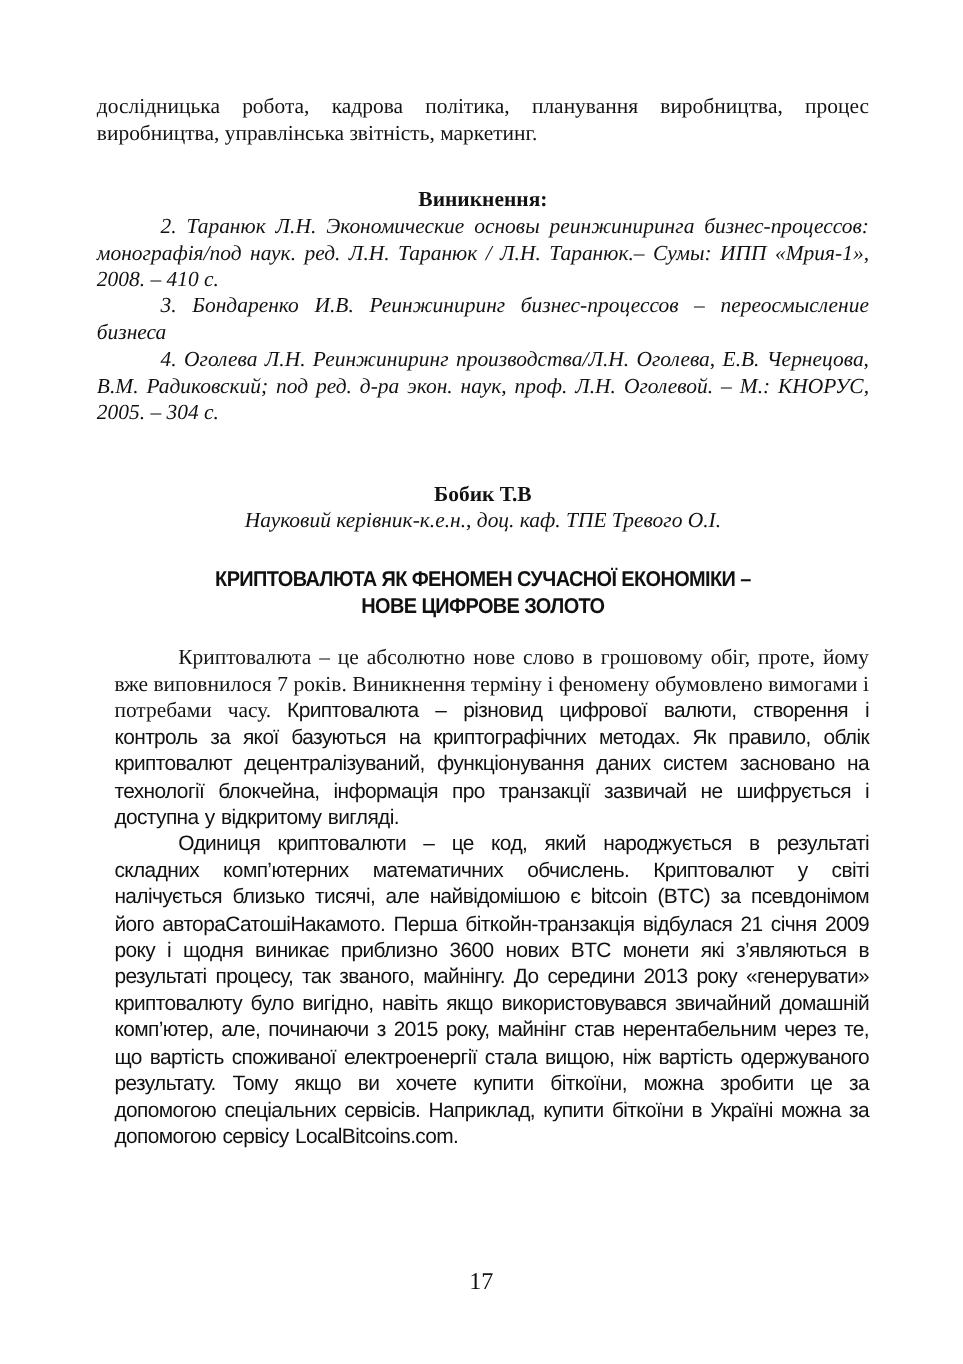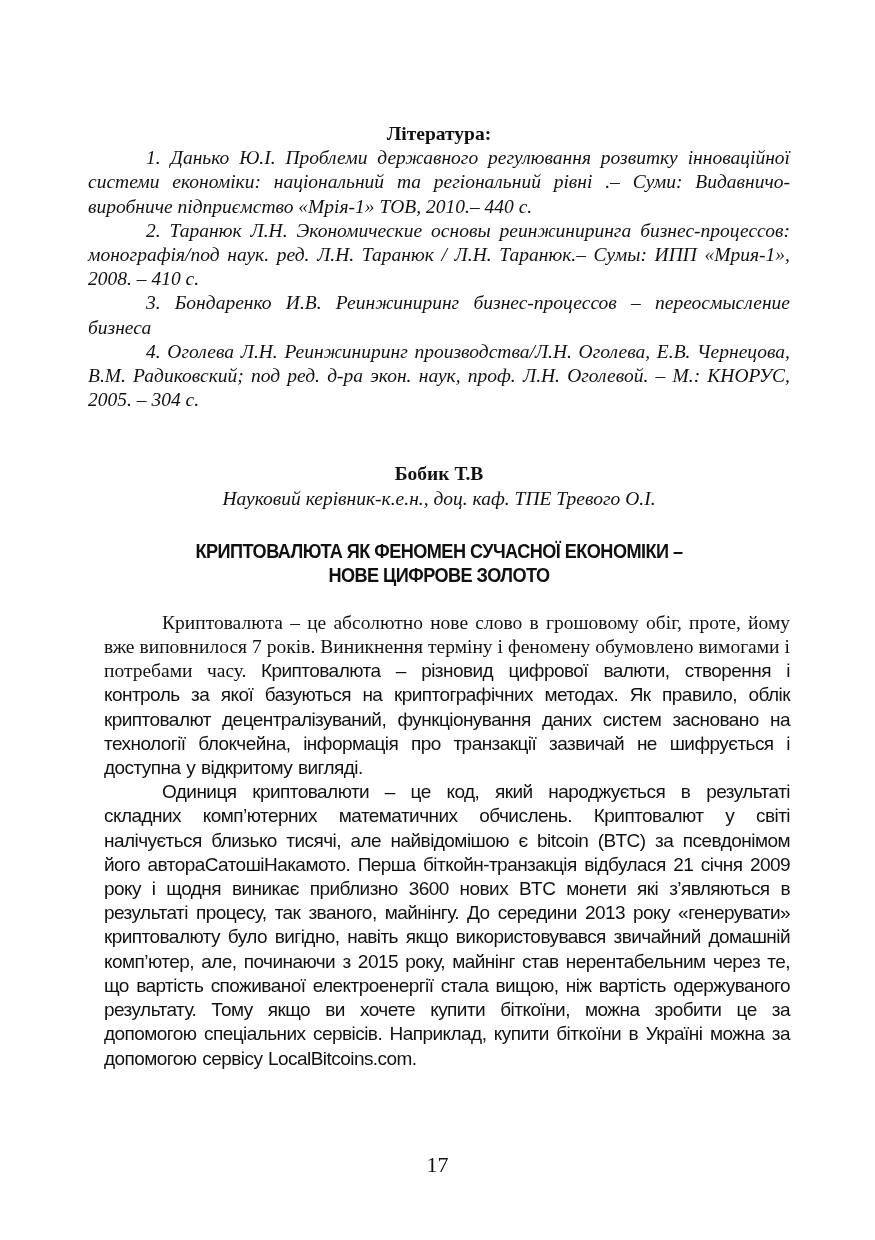--- a/index.html
+++ b/index.html
@@ -29,24 +29,24 @@
   }
   .page-number {
     position: absolute; left: 0; width: 875px; top: 1152px; text-align: center;
     font-family: "Liberation Serif", "DejaVu Serif", serif; font-size: 22px;
   }
 </style>
 </head>
 <body>
 
 <div class="page">
+  <p class="p">дослідницька робота, кадрова політика, планування виробництва, процес виробництва, управлінська звітність, маркетинг.</p>
 
-  <div class="heading-lit">Література:</div>
+  <div class="heading-lit">Виникнення:</div>
   <div>
-    <p class="ref">1. Данько Ю.І. Проблеми державного регулювання розвитку інноваційної системи економіки: національний та регіональний рівні .– Суми: Видавничо-виробниче підприємство «Мрія-1» ТОВ, 2010.– 440 с.</p>
     <p class="ref">2. Таранюк Л.Н. Экономические основы реинжиниринга бизнес-процессов: монографія/под наук. ред. Л.Н. Таранюк / Л.Н. Таранюк.– Сумы: ИПП «Мрия-1», 2008. – 410 с.</p>
     <p class="ref">3. Бондаренко И.В. Реинжиниринг бизнес-процессов – переосмысление бизнеса</p>
     <p class="ref">4. Оголева Л.Н. Реинжиниринг производства/Л.Н. Оголева, Е.В. Чернецова, В.М. Радиковский; под ред. д-ра экон. наук, проф. Л.Н. Оголевой. – М.: КНОРУС, 2005. – 304 с.</p>
   </div>
 
   <div class="author-block">
     <div class="author-name">Бобик Т.В</div>
     <div class="author-supervisor">Науковий керівник-к.е.н., доц. каф. ТПЕ Тревого О.І.</div>
   </div>
 

